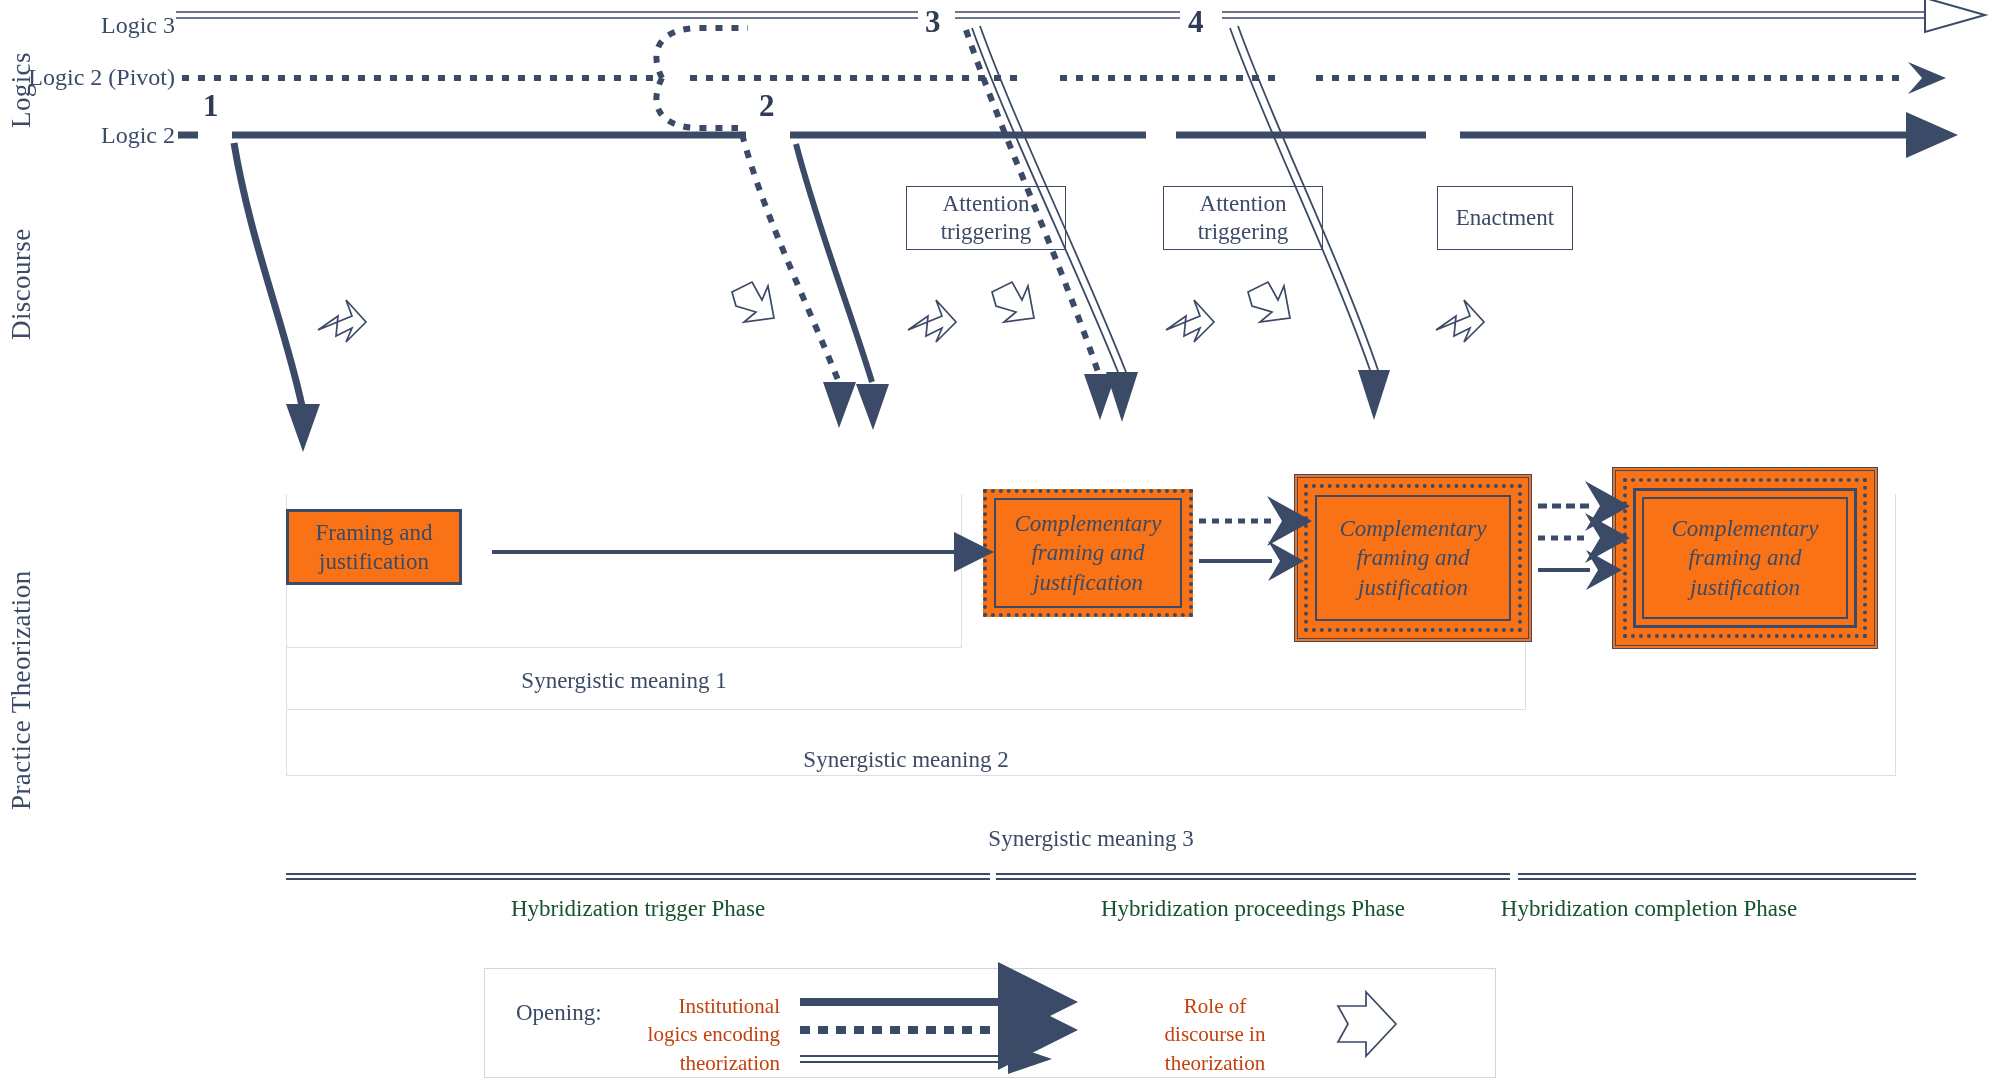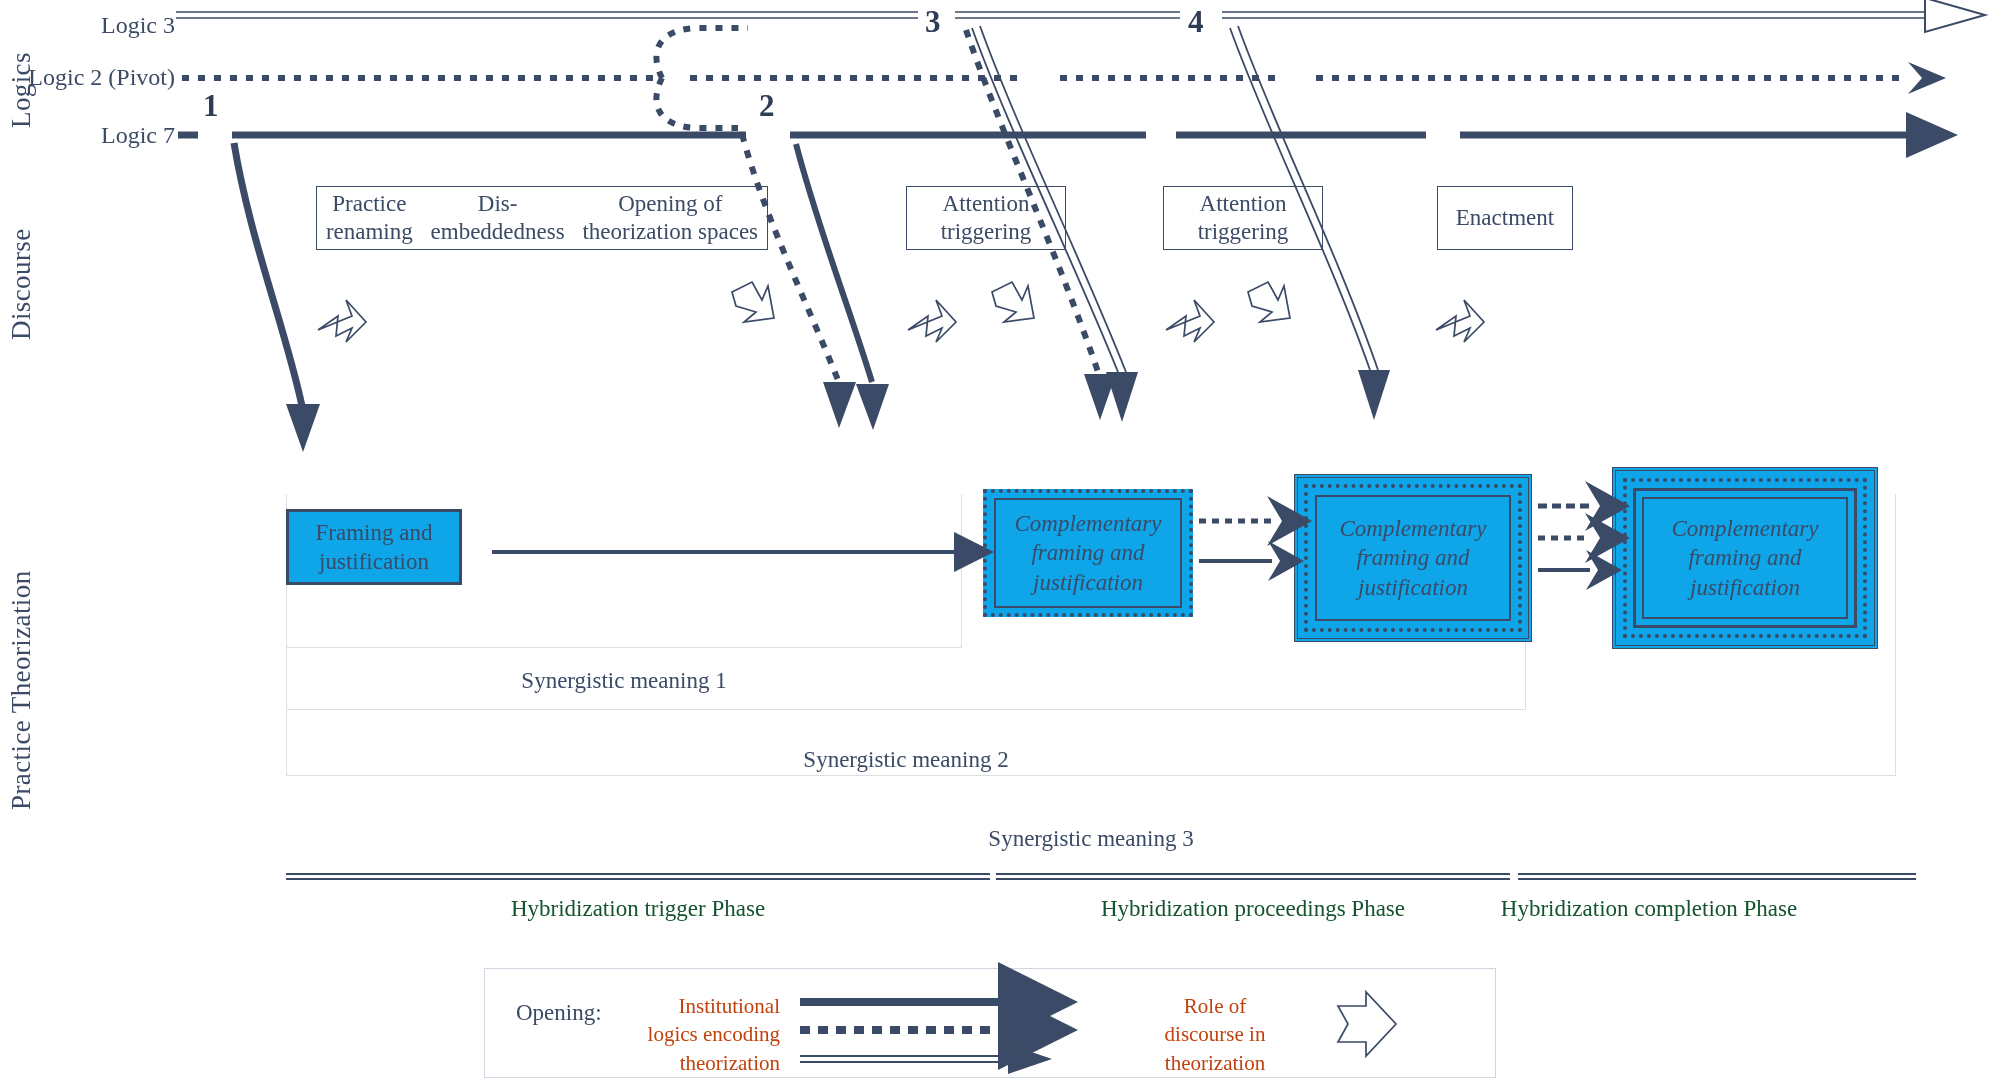--- a/index.html
+++ b/index.html
@@ -11,21 +11,21 @@
           font-size:27px;color:#3b4a66;letter-spacing:.4px;white-space:nowrap;}
   .logiclab{position:absolute;font-size:24px;color:#3b4a66;white-space:nowrap;text-align:right;}
   .marknum{position:absolute;font-size:31px;font-weight:bold;color:#2f3c55;}
 
   .dbox{position:absolute;border:1.4px solid #3b4a66;background:#fff;
         display:flex;align-items:center;justify-content:center;text-align:center;
         font-size:23px;line-height:1.22;color:#3b4a66;box-sizing:border-box;}
   .dbox .cell{padding:0 6px;}
   .dbox.triple{justify-content:space-around;}
 
-  .pbox{position:absolute;box-sizing:border-box;background:#0ea5e9;
+  .pbox{position:absolute;box-sizing:border-box;background:#f97316;
         display:flex;align-items:center;justify-content:center;text-align:center;
         font-size:23px;line-height:1.28;color:#3b4a66;}
   .solid2{border:3px solid #3b4a66;}
   .solid1{border:2.2px solid #3b4a66;font-style:italic;}
   .dotted2{border:4px dotted #3b4a66;}
   .dbl{border:4px double #3b4a66;}
 
   .synbox{position:absolute;border:1px solid #dedede;border-top:none;box-sizing:border-box;}
   .synlab{position:absolute;font-size:23px;color:#3b4a66;text-align:center;white-space:nowrap;}
   .phaselab{position:absolute;font-size:23px;color:#14532d;text-align:center;white-space:nowrap;}
@@ -38,41 +38,27 @@
 <body>
 
 <div id="stage">
 
   <div class="vlabel" style="left:6px;top:8px;height:120px;">Logics</div>
   <div class="vlabel" style="left:6px;top:160px;height:180px;">Discourse</div>
   <div class="vlabel" style="left:6px;top:470px;height:340px;">Practice Theorization</div>
 
   <div class="logiclab" style="left:0px;top:12px;width:175px;">Logic 3</div>
   <div class="logiclab" style="left:0px;top:64px;width:175px;">Logic 2 (Pivot)</div>
-  <div class="logiclab" style="left:0px;top:122px;width:175px;">Logic 7</div>
+  <div class="logiclab" style="left:0px;top:122px;width:175px;">Logic 2</div>
 
   <div class="marknum" style="left:203px;top:88px;">1</div>
   <div class="marknum" style="left:759px;top:88px;">2</div>
   <div class="marknum" style="left:925px;top:4px;">3</div>
   <div class="marknum" style="left:1188px;top:4px;">4</div>
 
-  <div class="dbox triple" style="left:316px;top:186px;width:452px;height:64px;">
-    <div class="cell">
-      <div>Practice</div>
-      <div>renaming</div>
-    </div>
-    <div class="cell">
-      <div>Dis-</div>
-      <div>embeddedness</div>
-    </div>
-    <div class="cell">
-      <div>Opening of</div>
-      <div>theorization spaces</div>
-    </div>
-  </div>
 
   <div class="dbox" style="left:906px;top:186px;width:160px;height:64px;">
     <div class="cell">
       <div>Attention</div>
       <div>triggering</div>
     </div>
   </div>
 
   <div class="dbox" style="left:1163px;top:186px;width:160px;height:64px;">
     <div class="cell">

